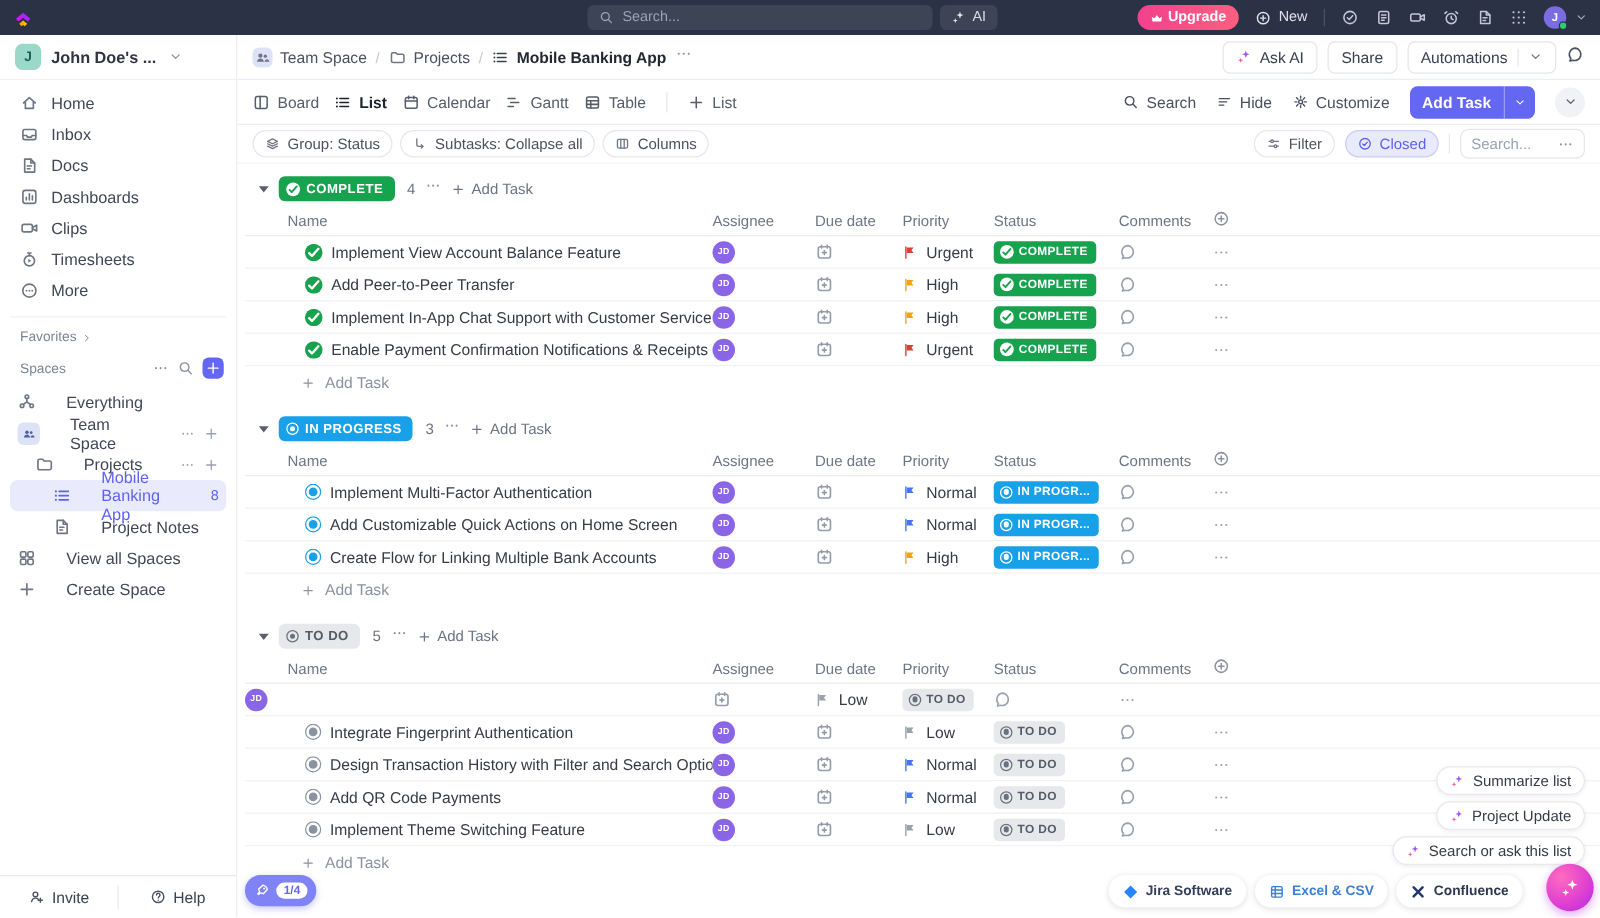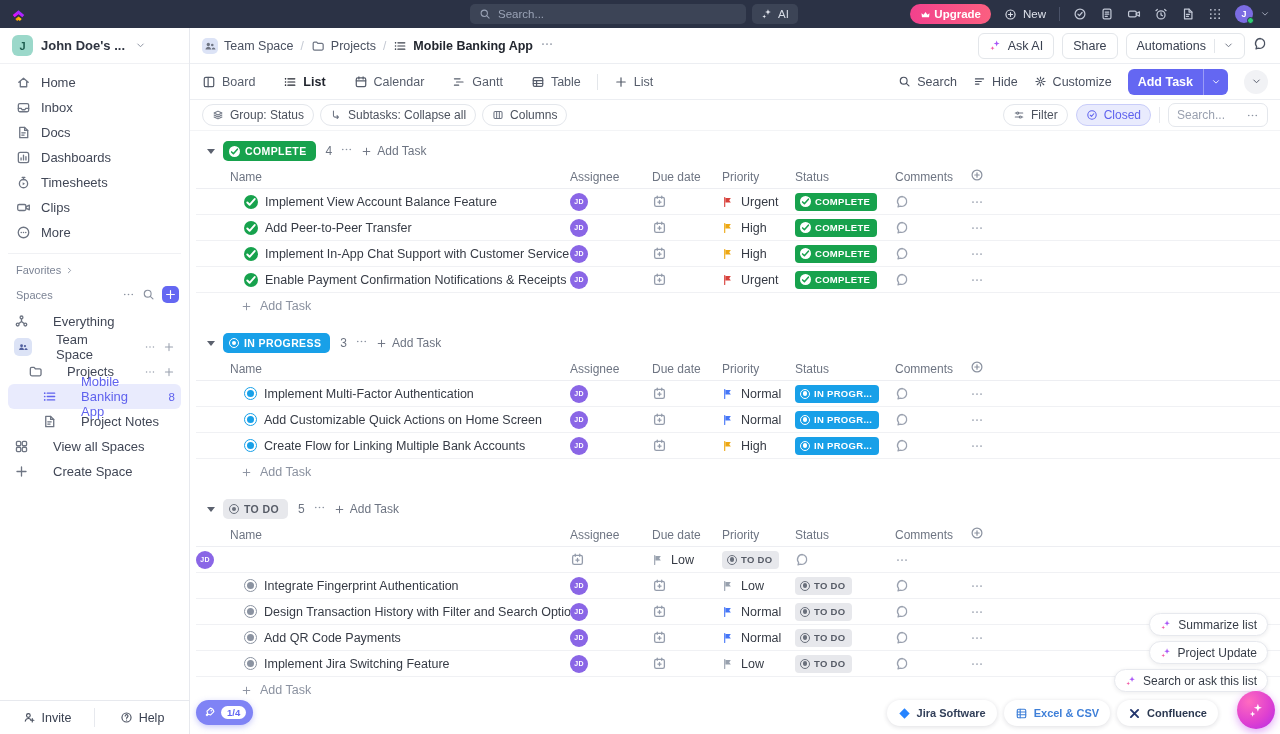--- a/index.html
+++ b/index.html
@@ -307,35 +307,35 @@
             <svg viewBox="0 0 16 16" fill="none" stroke="currentColor" stroke-width="1.4" stroke-linecap="round" stroke-linejoin="round">
               <rect x="2.5" y="2.5" width="11" height="11" rx="2"></rect>
               <path d="M5.4 10.6V8.4M8 10.6V5.4M10.6 10.6V7.2"></path>
             </svg>
           </i>
           <span>Dashboards</span>
         </div>
         <div class="nav-item">
           <i class="ic">
             <svg viewBox="0 0 16 16" fill="none" stroke="currentColor" stroke-width="1.4" stroke-linecap="round" stroke-linejoin="round">
+              <rect x="1.8" y="4.8" width="8.8" height="6.4" rx="1.6"></rect>
+              <path d="M10.6 7.4 14.2 5.5v5L10.6 8.6"></path>
+            </svg>
+          </i>
+          <span>Clips</span>
+        </div>
+        <div class="nav-item">
+          <i class="ic">
+            <svg viewBox="0 0 16 16" fill="none" stroke="currentColor" stroke-width="1.4" stroke-linecap="round" stroke-linejoin="round">
               <circle cx="8" cy="9.2" r="4.4"></circle>
               <path d="M6.6 2.6h2.8M8 2.6v2.2"></path>
               <path fill="currentColor" stroke="none" d="M7.1 7.6l2.5 1.6-2.5 1.6z"></path>
             </svg>
           </i>
           <span>Timesheets</span>
-        </div>
-        <div class="nav-item">
-          <i class="ic">
-            <svg viewBox="0 0 16 16" fill="none" stroke="currentColor" stroke-width="1.4" stroke-linecap="round" stroke-linejoin="round">
-              <rect x="1.8" y="4.8" width="8.8" height="6.4" rx="1.6"></rect>
-              <path d="M10.6 7.4 14.2 5.5v5L10.6 8.6"></path>
-            </svg>
-          </i>
-          <span>Clips</span>
         </div>
         <div class="nav-item">
           <i class="ic">
             <svg viewBox="0 0 16 16" fill="none" stroke="currentColor" stroke-width="1.4" stroke-linecap="round" stroke-linejoin="round">
               <circle cx="8" cy="8" r="5.6"></circle>
               <g fill="currentColor" stroke="none">
                 <circle cx="5.6" cy="8" r=".8"></circle>
                 <circle cx="8" cy="8" r=".8"></circle>
                 <circle cx="10.4" cy="8" r=".8"></circle>
               </g>
@@ -584,21 +584,21 @@
         </button>
         <span class="hdr-chat"><i class="ic">
               <svg viewBox="0 0 16 16" fill="none" stroke="currentColor" stroke-width="1.4" stroke-linecap="round" stroke-linejoin="round">
                 <path d="M8 2.7a5.3 5.3 0 00-4.1 8.7l-.7 2.3 2.4-.7A5.3 5.3 0 108 2.7z"></path>
               </svg>
             </i></span>
       </div>
     </div>
 
     <div class="tabs-row">
-      <span id="tabs-left" style="display:flex;gap:28px;align-items:center">
+      <span id="tabs-left" style="display:flex;gap:12px;align-items:center">
           <span class="tab">
             <i class="ic">
               <svg viewBox="0 0 16 16" fill="none" stroke="currentColor" stroke-width="1.4" stroke-linecap="round" stroke-linejoin="round">
                 <rect x="2.6" y="2.6" width="10.8" height="10.8" rx="1.8"></rect>
                 <path d="M7 2.6v10.8"></path>
               </svg>
             </i>
             <span>Board</span>
           </span>
           <span class="tab active">
@@ -1490,21 +1490,21 @@
                     <circle cx="12.6" cy="8" r="1"></circle>
                   </g>
                 </svg>
               </i>
             </div>
             <div class="cell"></div>
           </div>
           <div class="grid trow">
             <div class="cell name">
               <span class="donut d13" style="color:#8b93a1"></span>
-              <span class="tname">Implement Jira Switching Feature</span>
+              <span class="tname">Implement Theme Switching Feature</span>
             </div>
             <div class="cell">
               <span class="jd">JD</span>
             </div>
             <div class="cell">
               <i class="ic cal">
                 <svg viewBox="0 0 16 16" fill="none" stroke="currentColor" stroke-width="1.4" stroke-linecap="round" stroke-linejoin="round">
                   <rect x="2.8" y="3.6" width="10.4" height="9.6" rx="1.8"></rect>
                   <path d="M5.6 2.4v2.2M10.4 2.4v2.2M8 6.9v3.4M6.3 8.6h3.4"></path>
                 </svg>

